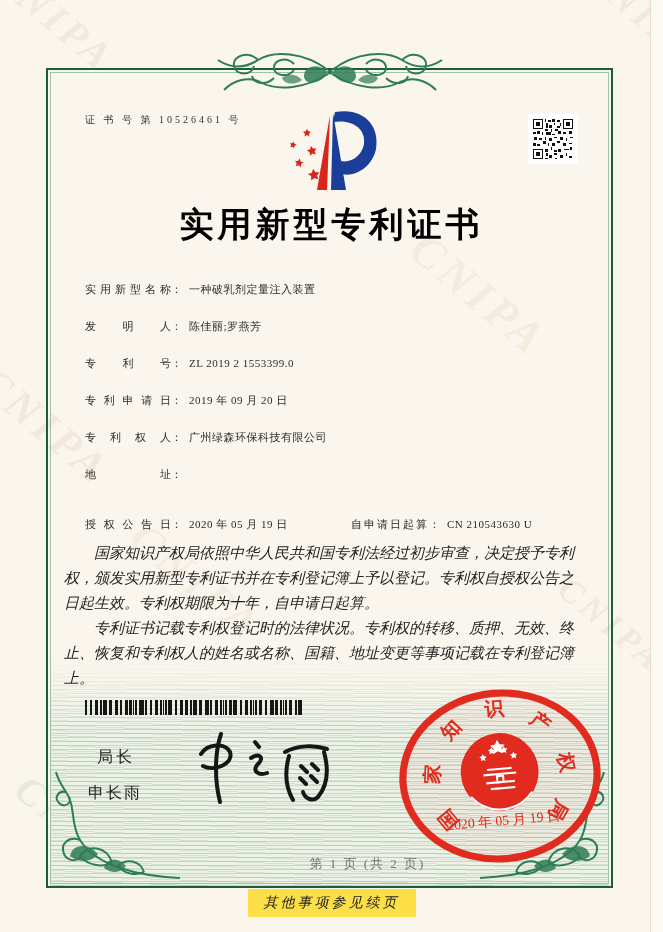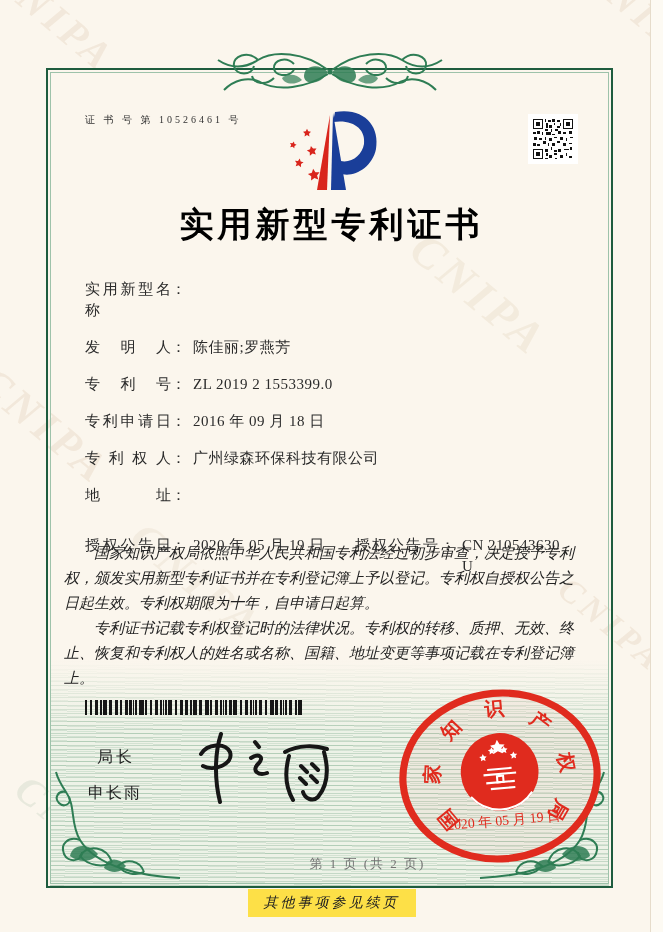--- a/index.html
+++ b/index.html
@@ -58,21 +58,21 @@
   }
   .qr { left:528px; top:114px; width:50px; height:50px; z-index:3; background:#fff; padding:3px; }
   .logo { left:283px; top:106px; width:100px; height:92px; z-index:3; }
   .title {
     left:0; width:663px; top:202px; z-index:3;
     text-align:center; font-size:34px; font-weight:bold;
     letter-spacing:4px; color:#000000;
   }
 
   
-  .fields { left:85px; top:279px; width:478px; z-index:3; font-size:15px; }
+  .fields { left:85px; top:279px; width:478px; z-index:3; font-size:11px; }
   .frow { display:flex; align-items:flex-start; line-height:21px; margin-bottom:16px; }
   .frow.tight { margin-bottom:29px; }
   .flabel {
     display:inline-block; width:86px; flex:0 0 86px;
     text-align:justify; text-align-last:justify; color:#2b2b2b;
   }
   .fcolon { flex:0 0 auto; margin-right:7px; }
   .fvalue { letter-spacing:.5px; }
   .fvalue.addr { width:398px; line-height:21px; }
   .fvalue.w1 { width:162px; flex:0 0 162px; }
@@ -273,50 +273,51 @@
     <use href="#star" transform="translate(31,69) scale(0.62) rotate(-8)"></use>
   </g>
 </svg>
 
 <div class="abs title">实用新型专利证书</div>
 
 <div class="abs fields">
   <div class="frow">
     <span class="flabel">实用新型名称</span>
       <span class="fcolon">：</span>
+    <span class="fvalue">一种破乳剂定量注入装置</span>
   </div>
   <div class="frow">
     <span class="flabel">发明人</span>
       <span class="fcolon">：</span>
     <span class="fvalue">陈佳丽;罗燕芳</span>
   </div>
   <div class="frow">
     <span class="flabel">专利号</span>
       <span class="fcolon">：</span>
     <span class="fvalue">ZL 2019 2 1553399.0</span>
   </div>
   <div class="frow">
     <span class="flabel">专利申请日</span>
       <span class="fcolon">：</span>
-    <span class="fvalue">2016 年 09 月 18 日</span>
+    <span class="fvalue">2019 年 09 月 20 日</span>
   </div>
   <div class="frow">
     <span class="flabel">专利权人</span>
       <span class="fcolon">：</span>
     <span class="fvalue">广州绿森环保科技有限公司</span>
   </div>
   <div class="frow tight">
     <span class="flabel">地址</span>
       <span class="fcolon">：</span>
   </div>
   <div class="frow">
     <span class="flabel">授权公告日</span>
       <span class="fcolon">：</span>
     <span class="fvalue w1">2020 年 05 月 19 日</span>
-    <span class="flabel2">授权公告号</span>
+    <span class="flabel2">自申请日起算</span>
       <span class="fcolon">：</span>
     <span class="fvalue">CN 210543630 U</span>
   </div>
 </div>
 
 <div class="abs legal">
   <p>国家知识产权局依照中华人民共和国专利法经过初步审查，决定授予专利权，颁发实用新型专利证书并在专利登记簿上予以登记。专利权自授权公告之日起生效。专利权期限为十年，自申请日起算。</p>
   <p>专利证书记载专利权登记时的法律状况。专利权的转移、质押、无效、终止、恢复和专利权人的姓名或名称、国籍、地址变更等事项记载在专利登记簿上。</p>
 </div>
 

